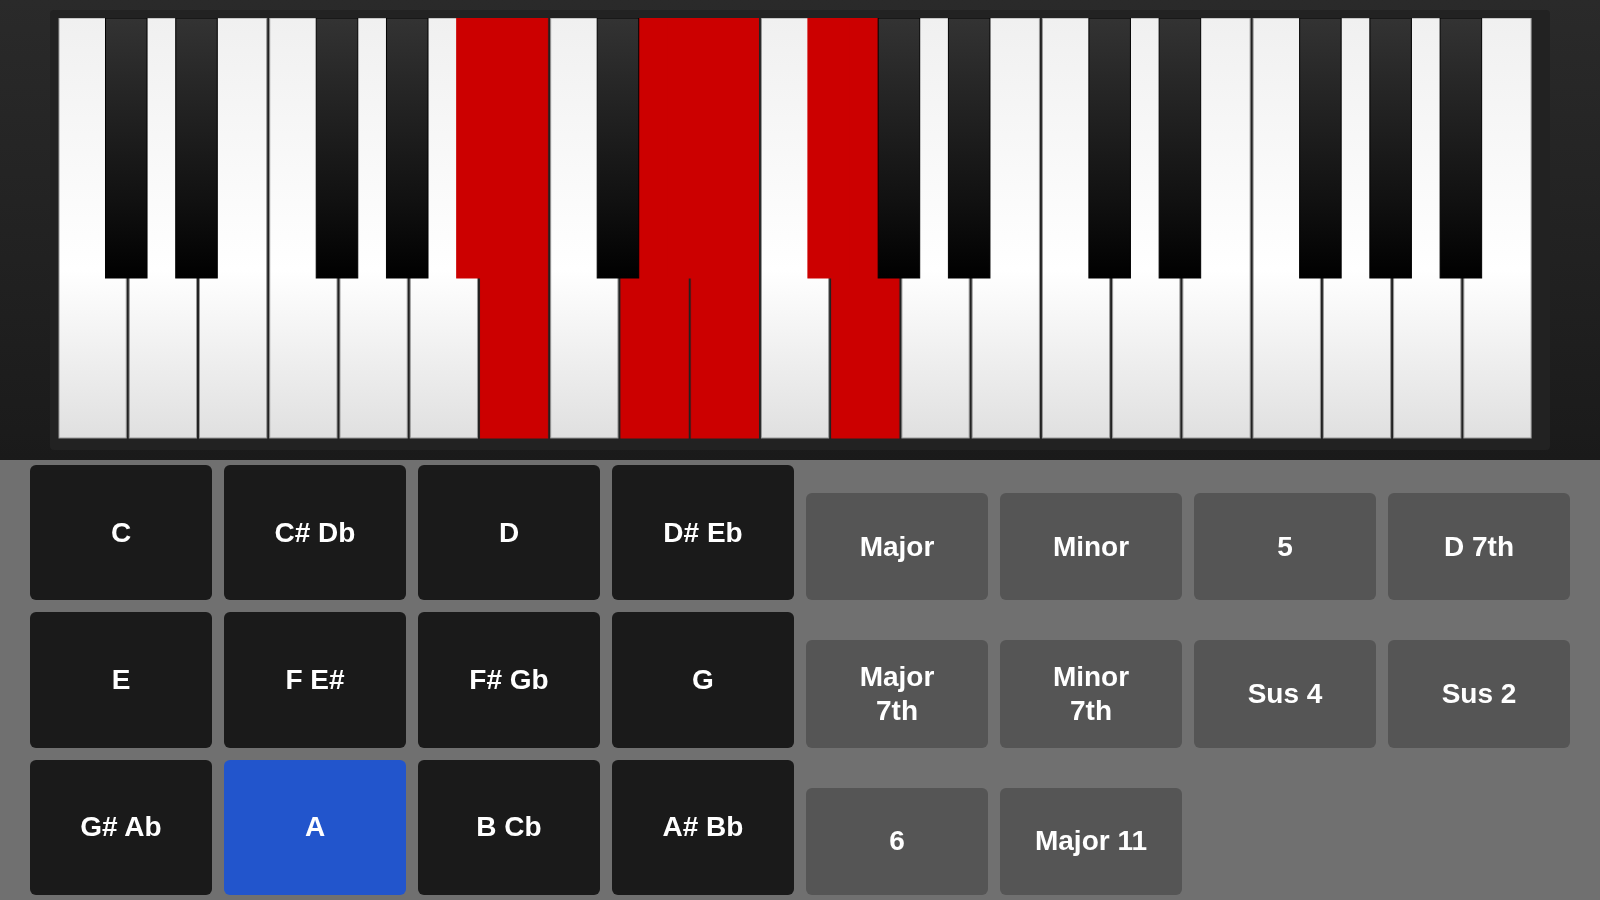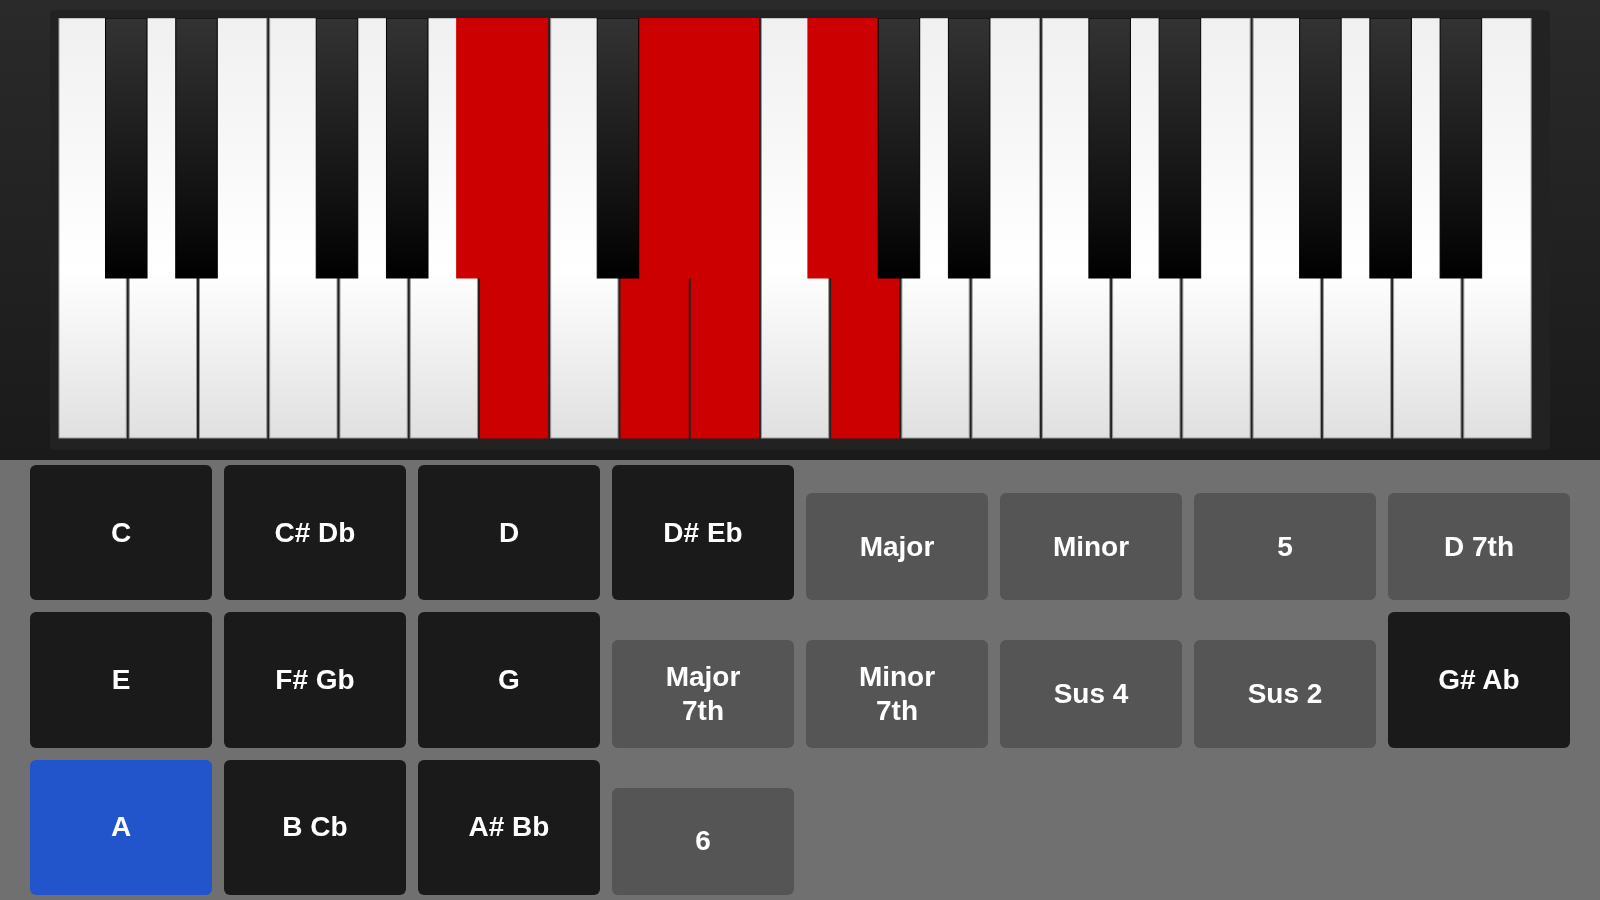--- a/index.html
+++ b/index.html
@@ -177,29 +177,31 @@
     <button class="ctrl-btn">C</button>
     <button class="ctrl-btn">C# Db</button>
     <button class="ctrl-btn">D</button>
     <button class="ctrl-btn">D# Eb</button>
     <button class="ctrl-btn chord-type">Major</button>
     <button class="ctrl-btn chord-type">Minor</button>
     <button class="ctrl-btn chord-type">5</button>
     <button class="ctrl-btn chord-type">D 7th</button>
 
     <button class="ctrl-btn">E</button>
+    <button class="ctrl-btn">F E#</button>
     <button class="ctrl-btn">F# Gb</button>
     <button class="ctrl-btn">G</button>
     <button class="ctrl-btn chord-type" style="white-space:pre-line;">Major
 7th</button>
     <button class="ctrl-btn chord-type" style="white-space:pre-line;">Minor
 7th</button>
     <button class="ctrl-btn chord-type">Sus 4</button>
     <button class="ctrl-btn chord-type">Sus 2</button>
 
     <button class="ctrl-btn">G# Ab</button>
     <button class="ctrl-btn active-blue">A</button>
     <button class="ctrl-btn">B Cb</button>
     <button class="ctrl-btn">A# Bb</button>
     <button class="ctrl-btn chord-type">6</button>
+    <button class="ctrl-btn chord-type">Major 11</button>
 
   </div>
 </div>
 
 </body></html>

